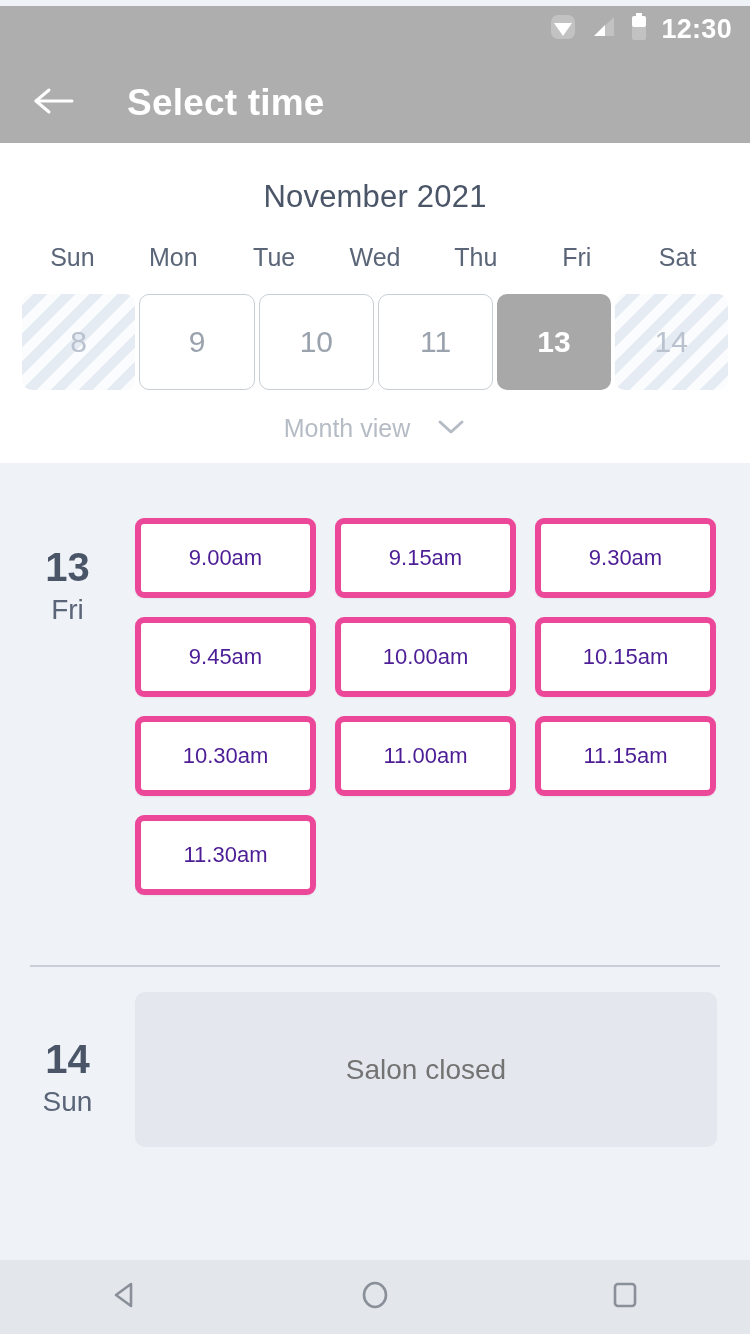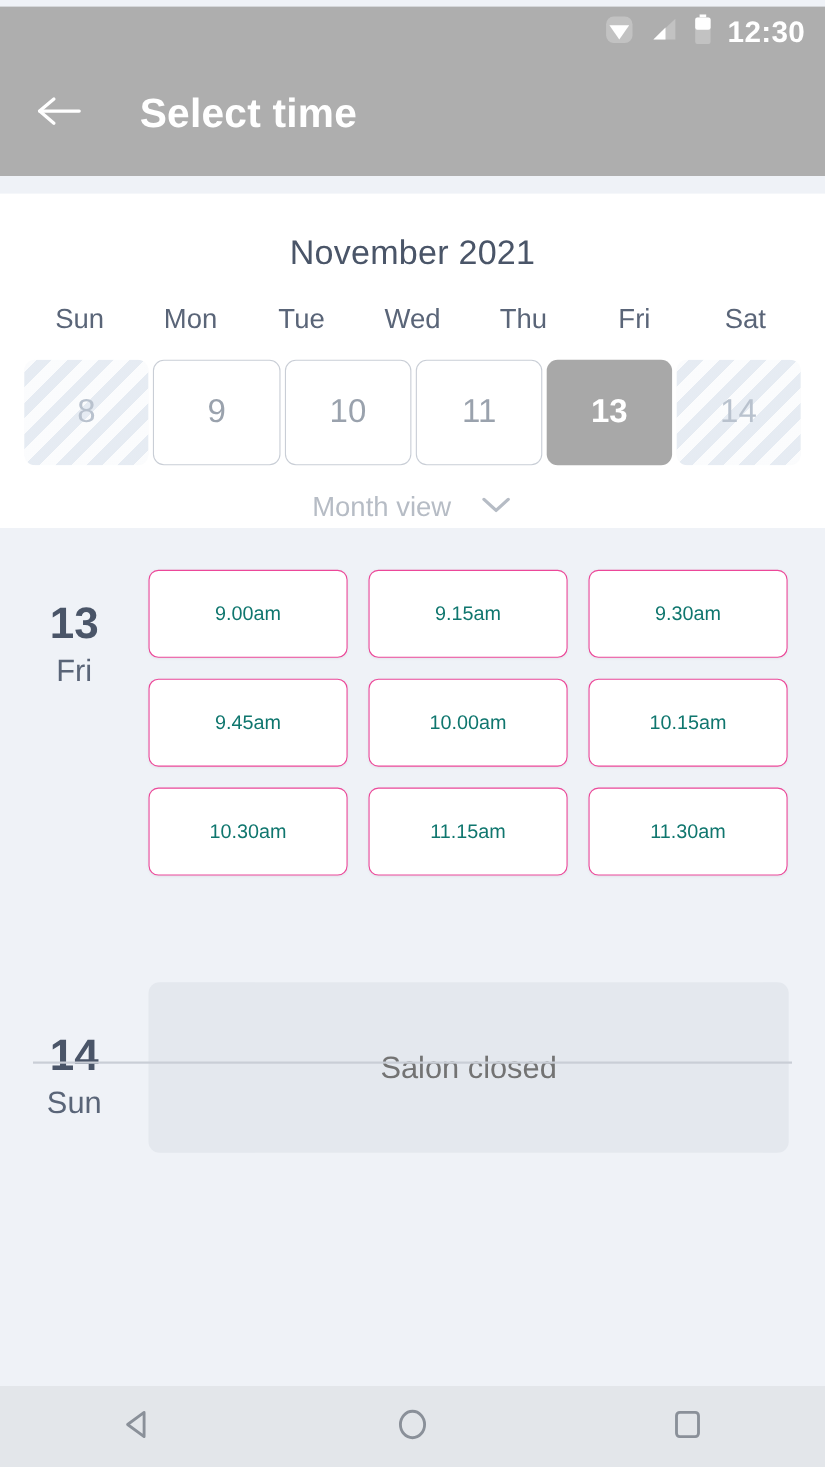--- a/index.html
+++ b/index.html
@@ -32,21 +32,21 @@
     width:46px; height:46px; margin-left:30px;
     display:flex; align-items:center; justify-content:center;
   }
   .app-title {
     color:#ffffff; font-size:37px; font-weight:bold;
     margin-left:51px; letter-spacing:0.2px;
   }
 
   
   .calendar {
-    position:absolute; top:176px; left:0; width:750px; height:320px;
+    position:absolute; top:143px; left:0; width:750px; height:320px;
     background:#ffffff;
   }
   .cal-month {
     text-align:center; color:#4a5568; font-size:31px;
     padding-top:36px; letter-spacing:0.2px;
   }
   .weekday-row {
     display:flex; margin-top:28px; padding:0 22px;
   }
   .weekday {
@@ -97,24 +97,24 @@
   }
   .day-label .dname {
     font-size:28px; color:#5a6578; margin-top:6px;
   }
   .slots-grid {
     display:flex; flex-wrap:wrap; width:582px;
     padding-top:38px; gap:19px 19px;
   }
   .slot {
     width:181px; height:80px; background:#ffffff;
-    border:1px solid #ec4899; border-radius:9px;
+    border:6px solid #ec4899; border-radius:9px;
     box-shadow:0 1px 2px rgba(90,101,120,0.07);
     display:flex; align-items:center; justify-content:center;
-    color:#0f766e; font-size:18px;
+    color:#4c1d95; font-size:22px;
   }
   .divider {
     position:absolute; left:30px; top:485px; width:690px; height:2px;
     background:#c9ced6;
   }
   .closed-block { display:flex; }
   .closed-box {
     width:582px; height:155px; background:#e4e8ee; border-radius:10px;
     display:flex; align-items:center; justify-content:center;
     color:#737373; font-size:28px;
@@ -211,20 +211,21 @@
         <div class="dname">Fri</div>
       </div>
       <div class="slots-grid">
         <div class="slot">9.00am</div>
         <div class="slot">9.15am</div>
         <div class="slot">9.30am</div>
         <div class="slot">9.45am</div>
         <div class="slot">10.00am</div>
         <div class="slot">10.15am</div>
         <div class="slot">10.30am</div>
+        <div class="slot">11.00am</div>
         <div class="slot">11.15am</div>
         <div class="slot">11.30am</div>
       </div>
     </div>
 
     <div class="divider"></div>
 
     <div class="closed-block" style="margin-top:97px;">
       <div class="day-label" style="padding-top:46px;">
         <div class="dnum">14</div>

